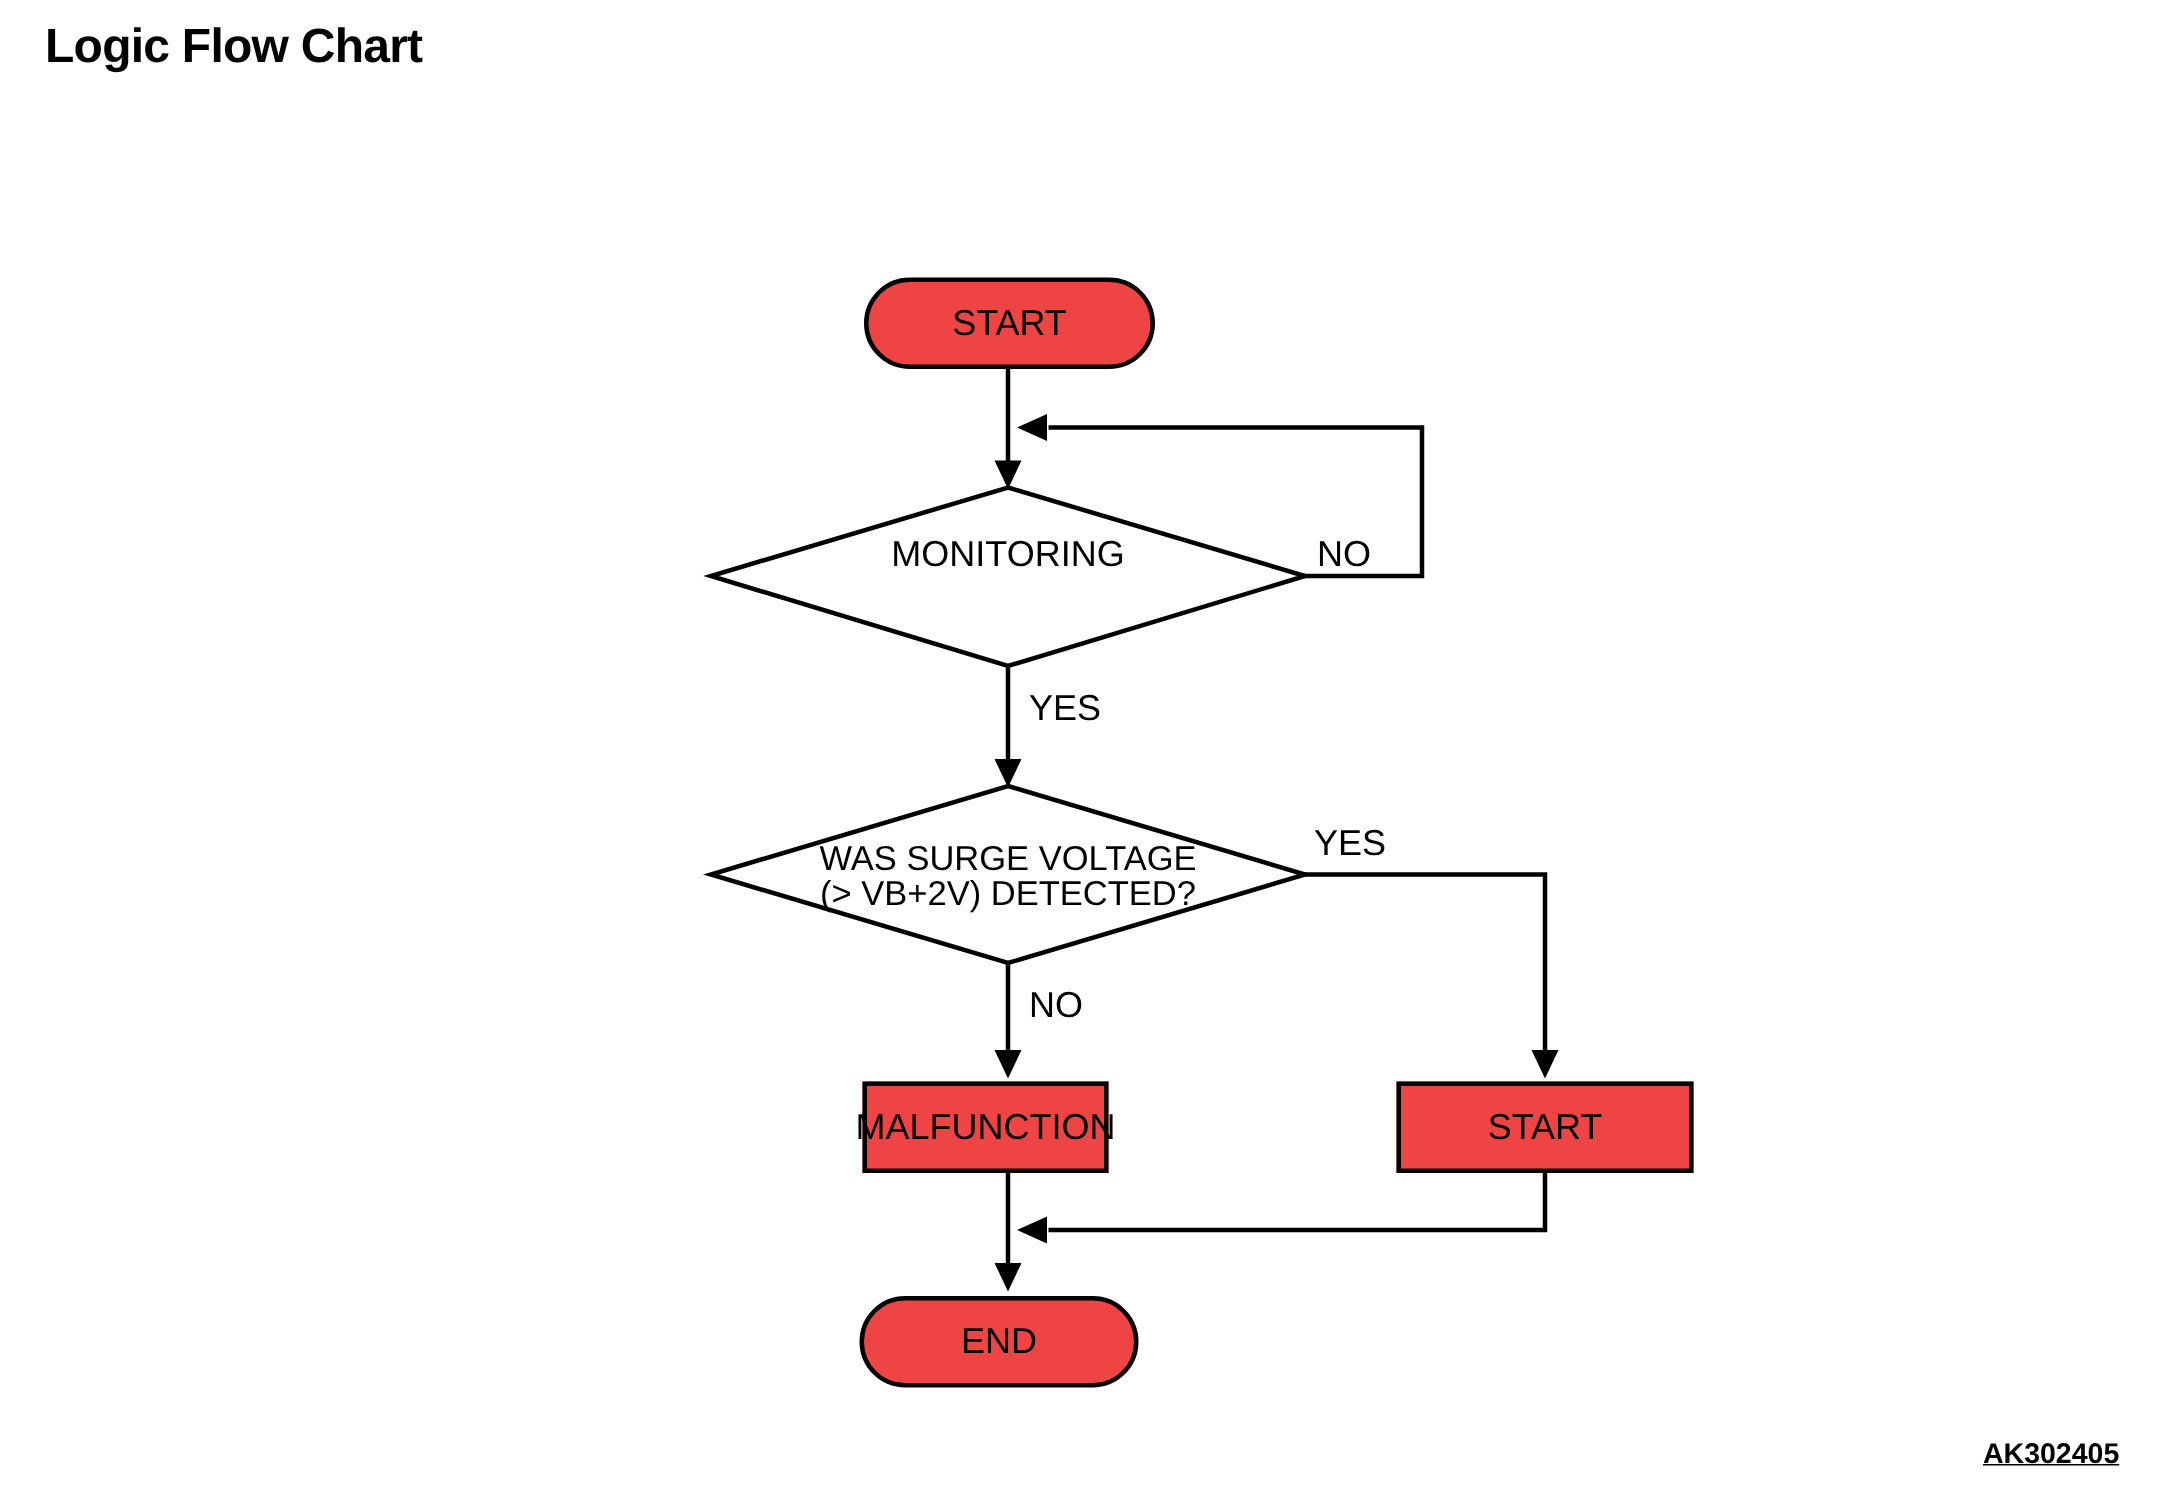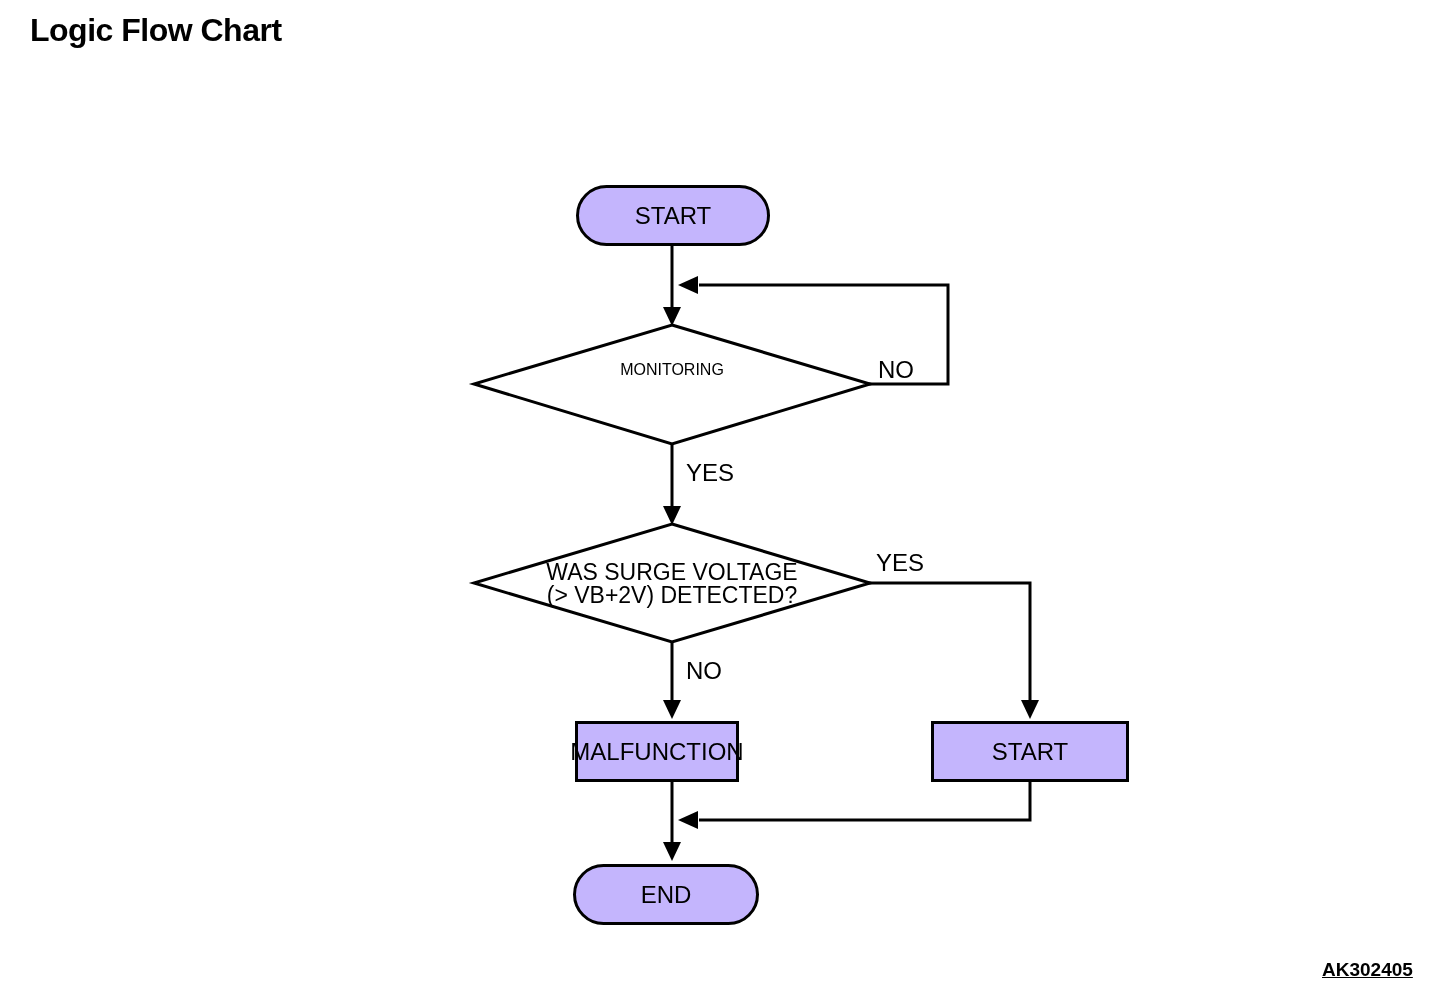--- a/index.html
+++ b/index.html
@@ -26,34 +26,34 @@
   .diagram { position: absolute; left: 0; top: 0; }
   .edge { fill: none; stroke: #000000; stroke-width: 3; }
   .arrow { fill: #000000; stroke: none; }
   .node-shape { fill: #ffffff; stroke: #000000; stroke-width: 3; stroke-linejoin: miter; }
   .node {
     position: absolute;
     display: flex;
     align-items: center;
     justify-content: center;
     border: 3px solid #000000;
-    background: #c4b5fd;
+    background: #ef4444;
     font-size: 24px;
     white-space: nowrap;
   }
   .terminator { border-radius: 31px; }
   #node-start       { left: 576px; top: 185px; width: 194px; height: 61px; }
   #node-end         { left: 573px; top: 864px; width: 186px; height: 61px; }
   #node-malfunction { left: 575px; top: 721px; width: 164px; height: 61px; }
   #node-good        { left: 931px; top: 721px; width: 198px; height: 61px; }
   .diamond-label {
     position: absolute;
     width: 396px;
     text-align: center;
-    font-size: 16px;
+    font-size: 24px;
     line-height: 26px;
     white-space: nowrap;
   }
   .diamond-label .dl { display: block; }
   #label-monitoring { left: 474px; top: 357px; }
   #label-surge      { left: 474px; top: 561px; font-size: 23px; line-height: 23px; }
   .edge-label {
     position: absolute;
     font-size: 24px;
     line-height: 24px;

